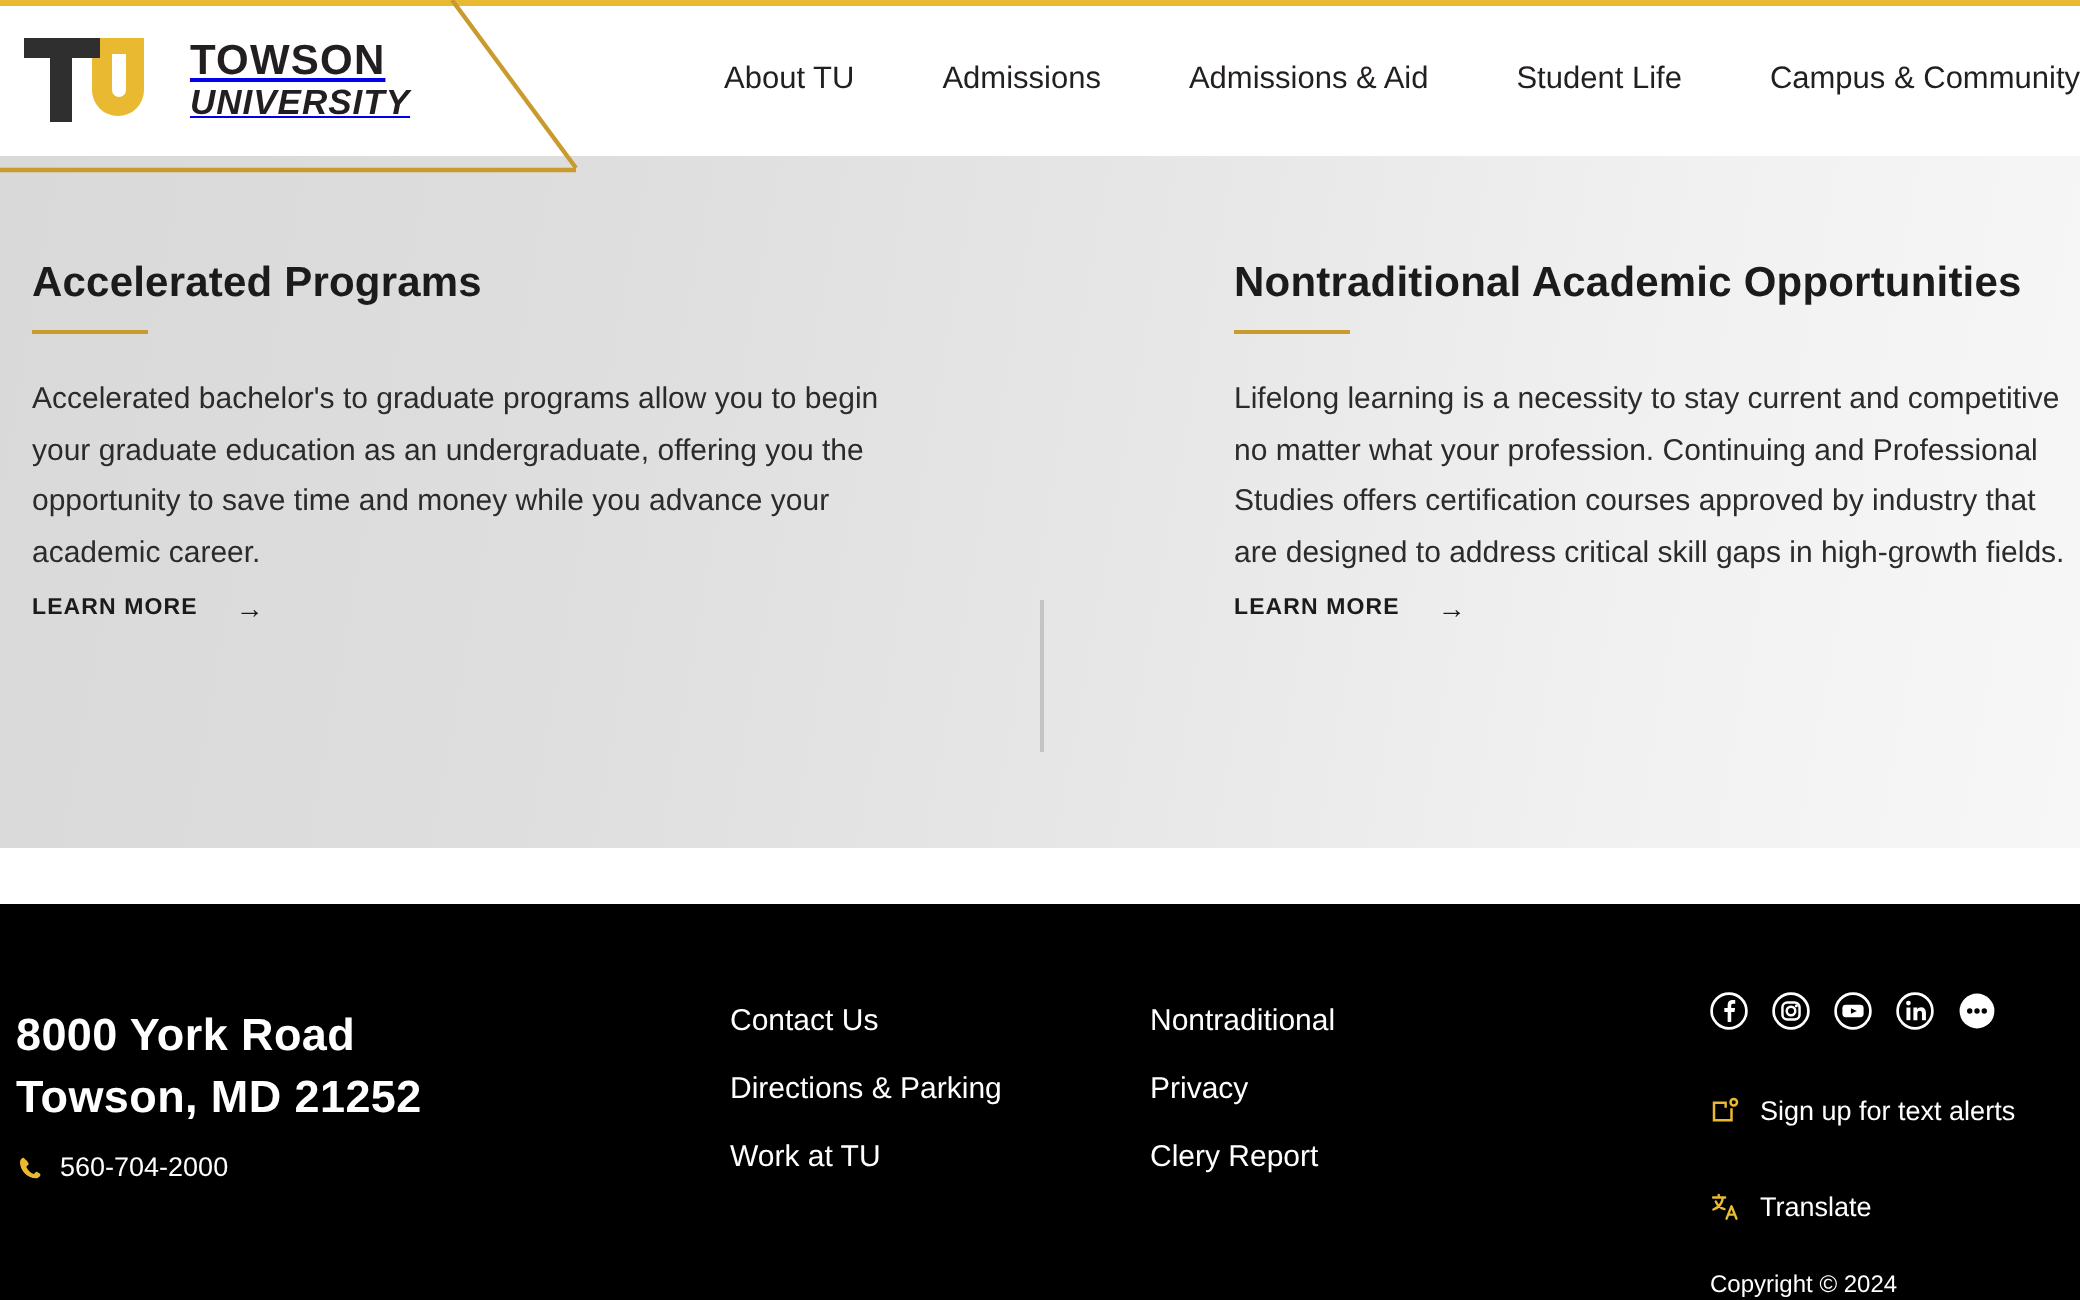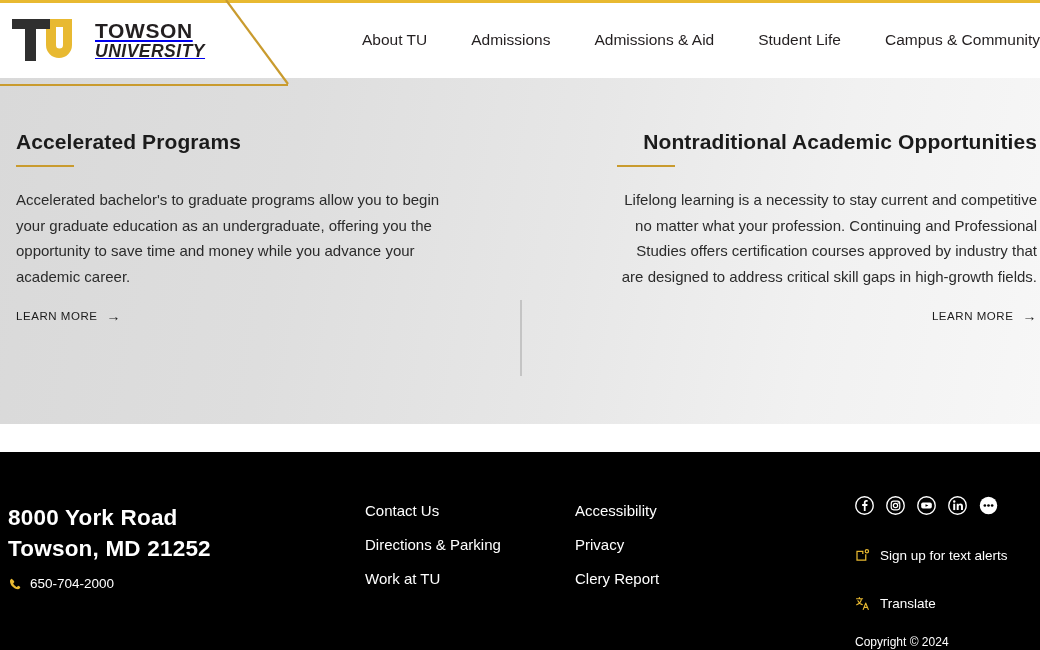--- a/index.html
+++ b/index.html
@@ -112,21 +112,21 @@
     width: 1040px;
     height: 346px;
     background: linear-gradient(100deg, #d9d9d9 0%, #dedede 28%, #e7e7e7 55%, #f1f1f1 78%, #f7f7f7 100%);
   }
 
   .col {
     position: absolute;
     top: 52px;
   }
   .col-left  { left: 16px;  width: 430px; }
-  .col-right { left: 617px; width: 420px; text-align: right; }
+  .col-right { left: 617px; width: 420px; }
 
   .col-title {
     font-size: 21px;
     font-weight: 700;
     color: #1b1b1b;
     letter-spacing: 0.1px;
     white-space: nowrap;
   }
 
   .title-rule {
@@ -139,24 +139,24 @@
   .col-body {
     margin-top: 20px;
     font-size: 15px;
     line-height: 25.5px;
     color: #2b2b2b;
   }
 
   .learn-more {
     display: inline-flex;
     align-items: center;
-    gap: 9px;
-    margin-top: 20px;
+    gap: 19px;
+    margin-top: 8px;
     font-size: 11.5px;
-    font-weight: 400;
+    font-weight: 700;
     letter-spacing: 0.55px;
     color: #1b1b1b;
     text-decoration: none;
     cursor: pointer;
   }
   .learn-more .arrow { font-size: 14px; line-height: 1; }
 
   .col-divider {
     position: absolute;
     left: 520px;
@@ -323,32 +323,32 @@
 
   <div class="footer">
 
     <div class="f-address">
       <div class="line">8000 York Road</div>
       <div class="line">Towson, MD 21252</div>
       <a class="f-phone" href="#">
         <svg width="14" height="14" viewBox="0 0 24 24" xmlns="http://www.w3.org/2000/svg">
           <path d="M6.6 3.2 C5.2 3.2 3.4 5.0 3.4 7.0 c0 7.2 6.6 13.8 13.8 13.8 2.0 0 3.8-1.8 3.8-3.2 0-.6-2.9-2.4-3.5-2.4-.6 0-1.1 1.0-1.7 1.6-.5.5-1.2.2-1.2.2-2.3-1.2-4.3-3.2-5.5-5.5 0 0-.3-.7.2-1.2.6-.6 1.6-1.1 1.6-1.7 0-.6-1.8-3.4-2.4-3.4 z" fill="#e8b931"></path>
         </svg>
-        <span class="ph-num">650-704-2000</span>
+        <span class="ph-num">560-704-2000</span>
       </a>
     </div>
 
     <div class="f-links c1">
       <a class="f-link" href="#">Contact Us</a>
       <a class="f-link" href="#">Directions &amp; Parking</a>
       <a class="f-link" href="#">Work at TU</a>
     </div>
 
     <div class="f-links c2">
-      <a class="f-link" href="#">Accessibility</a>
+      <a class="f-link" href="#">Nontraditional</a>
       <a class="f-link" href="#">Privacy</a>
       <a class="f-link" href="#">Clery Report</a>
     </div>
 
     <div class="f-right">
 
       <div class="social-row">
         <a href="#">
           <svg class="social-icon" viewBox="0 0 24 24" xmlns="http://www.w3.org/2000/svg">
             <circle cx="12" cy="12" r="11" fill="none" stroke="#ffffff" stroke-width="1.7"></circle>

